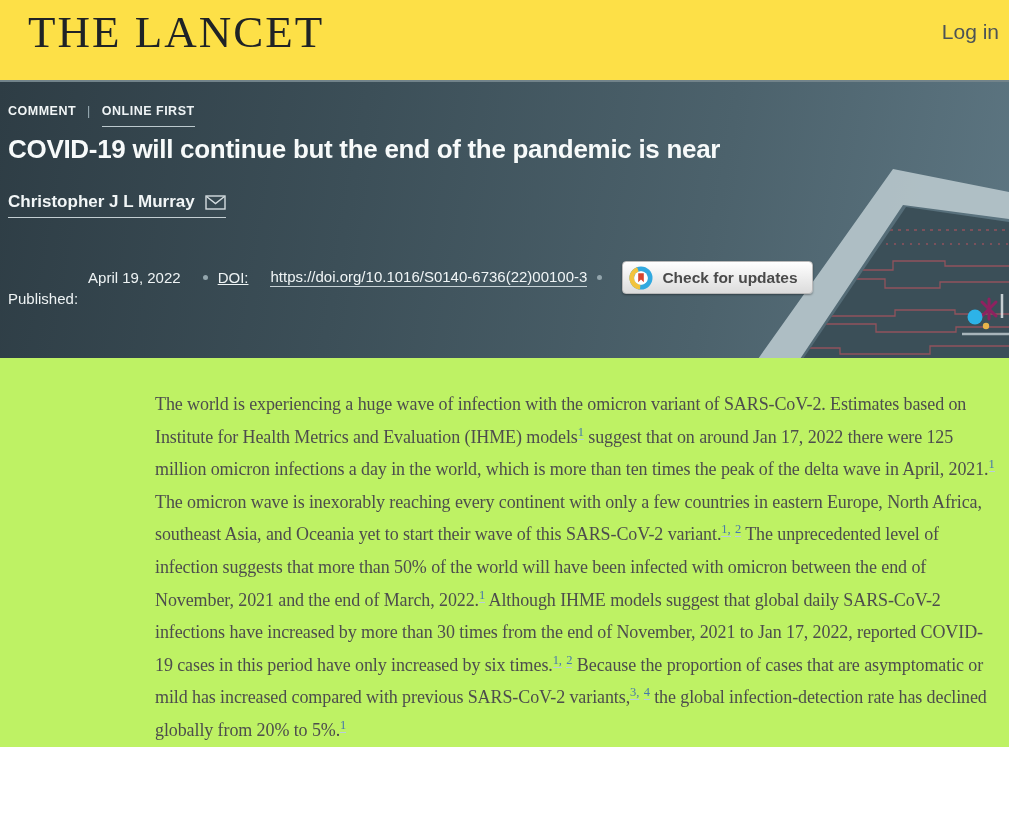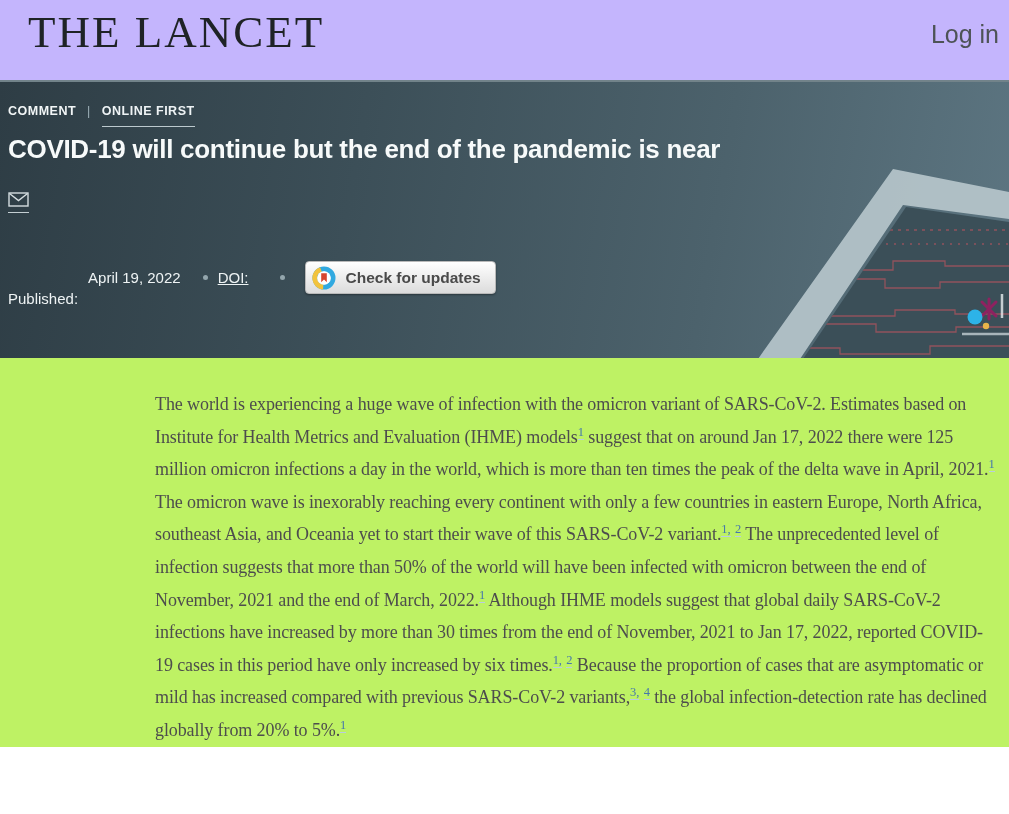--- a/index.html
+++ b/index.html
@@ -1,28 +1,28 @@
 <!DOCTYPE html>
 <html><head>
 <meta charset="utf-8">
 <style>
   * { margin:0; padding:0; box-sizing:border-box; }
   html,body { width:1009px; height:814px; overflow:hidden; background:#fff;
               font-family:"Liberation Sans", sans-serif; }
   .page { width:1009px; height:814px; position:relative; }
 
   
-  .site-header { height:82px; background:#c4b5fd; position:relative;
+  .site-header { height:82px; background:#fde047; position:relative;
                  border-bottom:2px solid #72838a; }
   .site-header:after { content:""; position:absolute; left:0; right:0; bottom:-5px;
                  height:3px; background:#d3dadd; }
   .logo { position:absolute; left:28px; top:6px;
           font-family:"Liberation Serif", serif; font-size:45px; font-weight:400;
           letter-spacing:2px; color:#1f2326; cursor:pointer; }
-  .login { position:absolute; right:10px; top:20px; font-size:25px; color:#4d5356;
+  .login { position:absolute; right:10px; top:20px; font-size:21px; color:#4d5356;
            text-decoration:none; cursor:pointer; }
 
   
   .banner { position:relative; height:276px; overflow:hidden;
             background:linear-gradient(100deg,#2e3d45 0%,#3c4f58 35%,#4c626c 70%,#5d7682 100%);
             color:#f2f6f7; }
   .banner-decor { position:absolute; inset:0; width:100%; height:100%; }
 
   .eyebrow { position:absolute; left:8px; top:22px; font-size:12.5px; font-weight:700;
              letter-spacing:.5px; }
@@ -109,31 +109,33 @@
 
     <div class="eyebrow">
       <span>COMMENT</span>
       <span class="sep">|</span>
       <a>ONLINE FIRST</a>
     </div>
 
     <h1 class="article-title">COVID-19 will continue but the end of the pandemic is near</h1>
 
     <div class="author-row">
+      <a>Christopher J L Murray</a>
       <svg class="email-svg" width="21" height="15" viewBox="0 0 21 15">
         <rect x="1" y="1" width="19" height="13" fill="none" stroke="#d5dde0" stroke-width="1.4"></rect>
         <polyline points="1.5,1.5 10.5,8.5 19.5,1.5" fill="none" stroke="#d5dde0" stroke-width="1.4"></polyline>
       </svg>
     </div>
 
     <div class="pub-row">
       <span class="pub-label">Published:</span>
       <span class="pub-date">April 19, 2022</span>
       <span class="dot">•</span>
       <span class="doi-label">DOI:</span>
+      <a class="doi-link">https://doi.org/10.1016/S0140-6736(22)00100-3</a>
       <span class="dot">•</span>
 
       <button class="crossmark-btn">
         <svg width="24" height="24" viewBox="0 0 24 24">
           <circle cx="12" cy="12" r="9" fill="none" stroke="#31a9e0" stroke-width="5"></circle>
           <path d="M 11.2 21 A 9 9 0 0 1 8.9 3.5" fill="none" stroke="#f2c33d" stroke-width="5"></path>
           <circle cx="12" cy="12" r="6.8" fill="#ffffff"></circle>
           <path d="M 9.2 7.2 h 5.6 v 9 l -2.8 -2.7 l -2.8 2.7 Z" fill="#d6452f"></path>
         </svg>
         <span>Check for updates</span>

